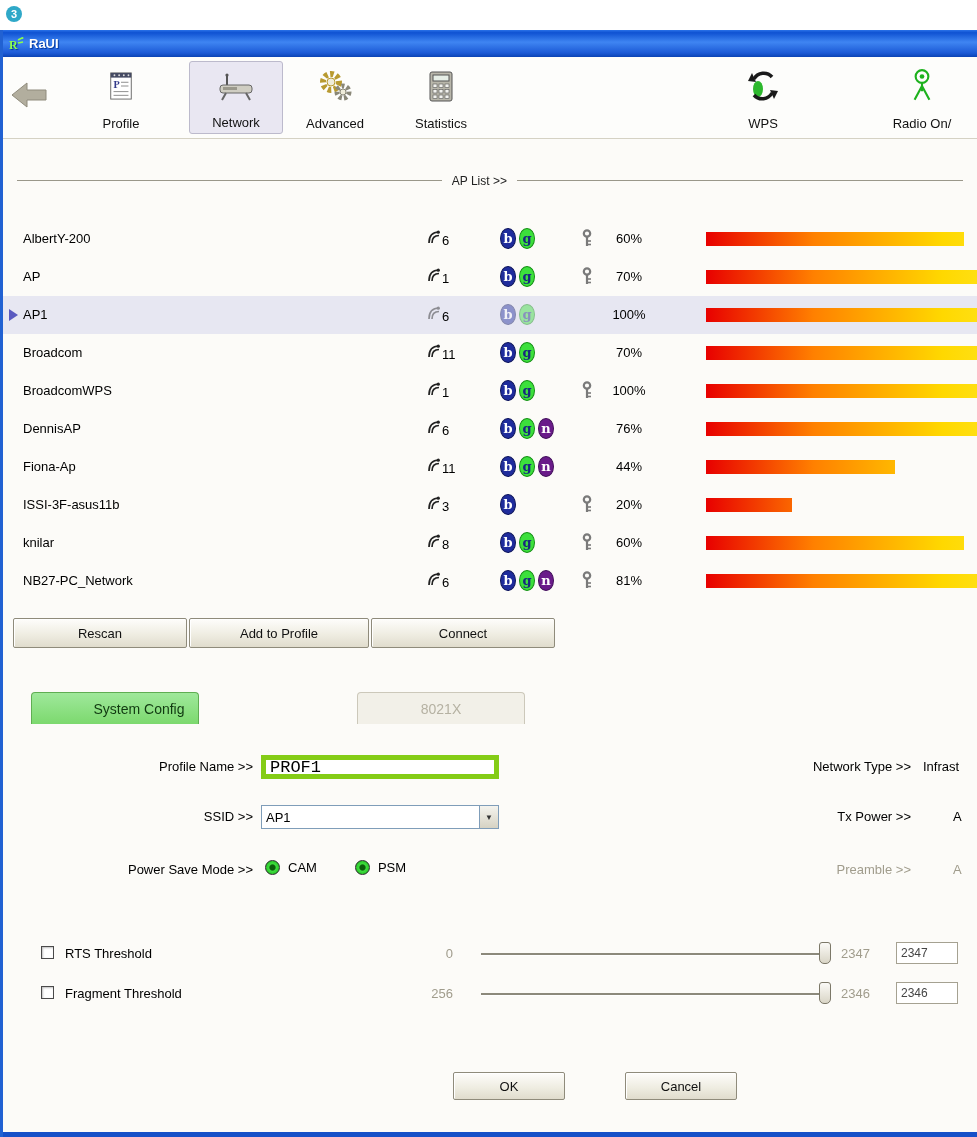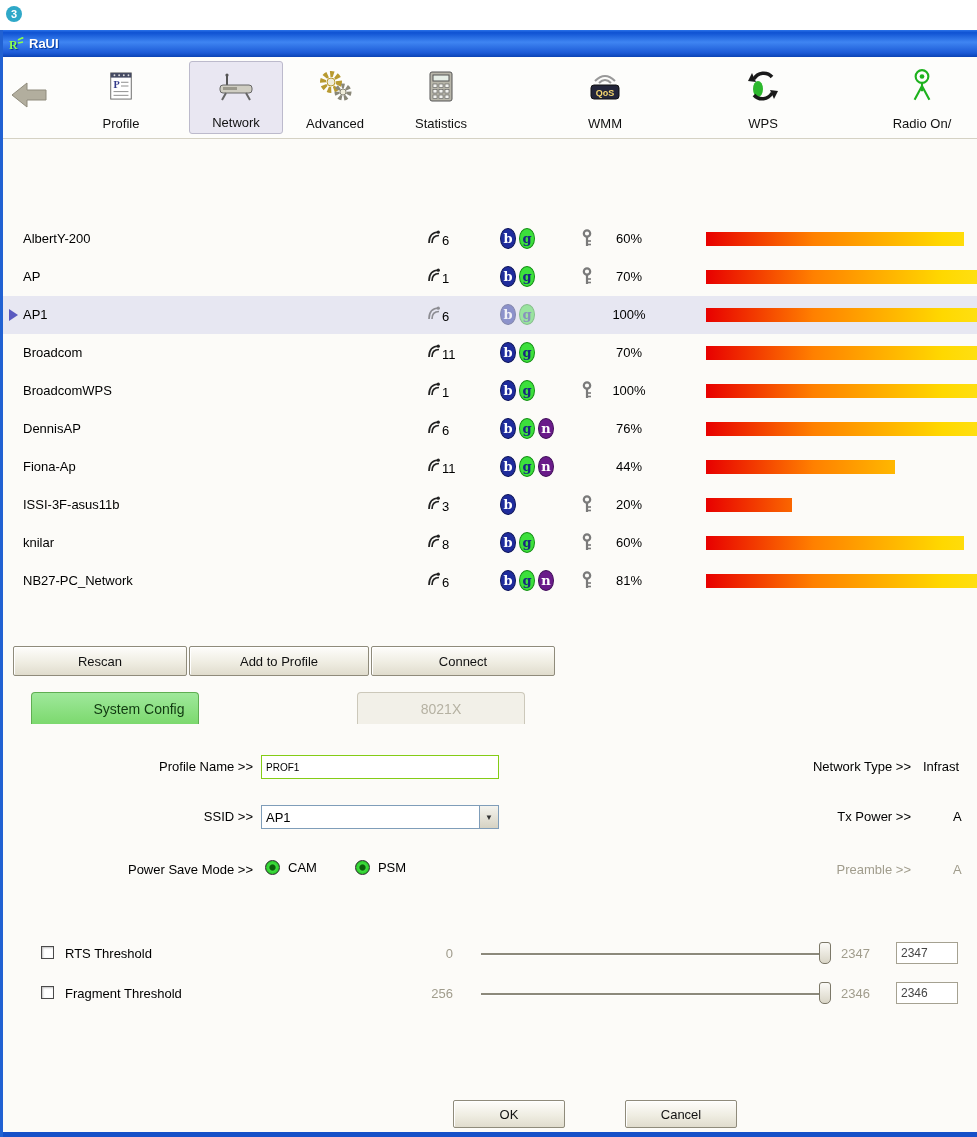--- a/index.html
+++ b/index.html
@@ -61,34 +61,34 @@
   .mode-n { background:#6a1b8a; color:#fff; border:1px solid #43105c; }
   .faded-row .mode-badge, .faded-row .ch-icon { opacity:.45; }
   .ap-key { position:absolute; left:578px; top:9px; }
   .ap-pct { position:absolute; left:598px; top:11px; width:56px; text-align:center; font-size:13px; color:#000; }
   .ap-bar { position:absolute; left:703px; top:12px; height:14px;
     background:linear-gradient(90deg,#e80000 0%,#ff8000 25%,#ffd800 55%,#ffff60 100%);
     background-size:430px 100%; background-repeat:no-repeat; }
 
   .xp-btn { position:absolute; height:30px; background:linear-gradient(180deg,#fefdfb 0%,#efede2 55%,#e0dccd 100%);
     border:1px solid #8f8b7b; box-shadow:inset 1px 1px 0 #fff; font-size:13px; color:#111;
-    font-family:inherit; border-radius:2px; cursor:default;margin-top:28px; }
+    font-family:inherit; border-radius:2px; cursor:default; }
 
   .tab { position:absolute; top:662px; height:32px; display:flex; align-items:center; justify-content:center;
     font-size:14px; border:1px solid #a8a496; border-bottom:none; border-radius:4px 4px 0 0;
     background:linear-gradient(#efede4,#dfdbcc); color:#333; cursor:default; }
   .tab.active { background:linear-gradient(#9fe89b,#7cd96e); border-color:#5fae52; color:#113a11;padding-left:48px; }
   .tab.disabled { background:#f2f0e8; color:#b5b1a2; border-color:#ccc8ba; }
 
   .f-label { position:absolute; font-size:13px; color:#000; text-align:right; line-height:24px; white-space:nowrap; }
   .f-label.gray { color:#a09c8c; }
   .f-value { position:absolute; font-size:13px; color:#000; line-height:24px; white-space:nowrap; overflow:hidden; }
   .f-value.gray { color:#a09c8c; }
-  .text-input { position:absolute; height:24px; border:1px solid #84cc16; font-size:10px; padding:2px 4px;
-    background:#fff; color:#000; font-family:Liberation Sans, sans-serif; }
+  .text-input { position:absolute; height:24px; border:5px solid #84cc16; font-size:17px; padding:2px 4px;
+    background:#fff; color:#000; font-family:Liberation Mono, monospace; }
   .combo { position:absolute; height:24px; border:1px solid #7f9db9; background:#fff; display:flex; align-items:center; }
   .combo-value { flex:1; padding-left:4px; font-size:13px; color:#000; }
   .combo-btn { width:19px; height:100%; background:linear-gradient(#f4f3ee,#d6d2c3); border-left:1px solid #7f9db9;
     display:flex; align-items:center; justify-content:center; font-size:8px; color:#333; }
   .ps-group { position:absolute; display:flex; align-items:center; gap:8px; font-size:13px; }
   .ps-gap { width:22px; }
 
   .thr-row { position:absolute; left:0; width:974px; height:24px; }
   .thr-row .checkbox { position:absolute; top:5px; }
   .thr-label { position:absolute; font-size:13px; top:5px; color:#000; }
@@ -187,31 +187,20 @@
                 <rect x="17" y="19.5" width="4" height="3.5"></rect>
               <rect x="5" y="25" width="4" height="3.5"></rect>
                 <rect x="11" y="25" width="4" height="3.5"></rect>
                 <rect x="17" y="25" width="4" height="3.5"></rect>
             </g>
           </svg>
         </span>
         <span class="tb-label">Statistics</span>
       </div>
 
-      <div class="tb-item" style="left:554px;width:96px">
-        <span class="tb-icon">
-          <svg width="40" height="34" viewBox="0 0 40 34">
-            <path d="M10 12 Q20 2 30 12" fill="none" stroke="#999" stroke-width="2"></path>
-            <path d="M14 14 Q20 8 26 14" fill="none" stroke="#999" stroke-width="2"></path>
-            <rect x="6" y="16" width="28" height="14" rx="3" fill="#23263a" stroke="#111"></rect>
-            <text x="20" y="26.5" text-anchor="middle" font-size="9" font-weight="bold" fill="#f5d76e">QoS</text>
-          </svg>
-        </span>
-        <span class="tb-label">WMM</span>
-      </div>
 
       <div class="tb-item" style="left:712px;width:96px">
         <span class="tb-icon">
           <svg width="34" height="34" viewBox="0 0 34 34">
             <ellipse cx="12" cy="20" rx="5" ry="8" fill="#2db82d"></ellipse>
             <path d="M26 8 A11 11 0 0 0 8 10" fill="none" stroke="#1a1a1a" stroke-width="3.5"></path>
             <polygon points="6,4 10,13 2,12" fill="#1a1a1a"></polygon>
             <path d="M8 26 A11 11 0 0 0 26 24" fill="none" stroke="#1a1a1a" stroke-width="3.5"></path>
             <polygon points="28,30 24,21 32,22" fill="#1a1a1a"></polygon>
           </svg>
@@ -225,20 +214,25 @@
             <circle cx="11" cy="8" r="6" fill="none" stroke="#1db11d" stroke-width="2"></circle>
             <circle cx="11" cy="8" r="2.2" fill="#1db11d"></circle>
             <path d="M11 14 L11 22 M11 17 L4 30 M11 17 L18 30" stroke="#1db11d" stroke-width="2" fill="none"></path>
           </svg>
         </span>
         <span class="tb-label">Radio On/</span>
       </div>
     </div>
 
 
+    <div class="ap-divider">
+      <span class="line l"></span>
+      <span class="ap-divider-text">AP List &gt;&gt;</span>
+      <span class="line r"></span>
+    </div>
 
     <div class="ap-list" id="ap-list">
         <div class="ap-row">
 
     <span class="ap-ssid">AlbertY-200</span>
     <span class="ap-ch">
       <span class="ch-icon">
         <svg width="13" height="15" viewBox="0 0 13 15">
           <path d="M2 14 Q2 3 12 3" fill="none" stroke="#222" stroke-width="1.7"></path>
           <path d="M5 14 Q5 6.5 12 6.5" fill="none" stroke="#222" stroke-width="1.7"></path>

